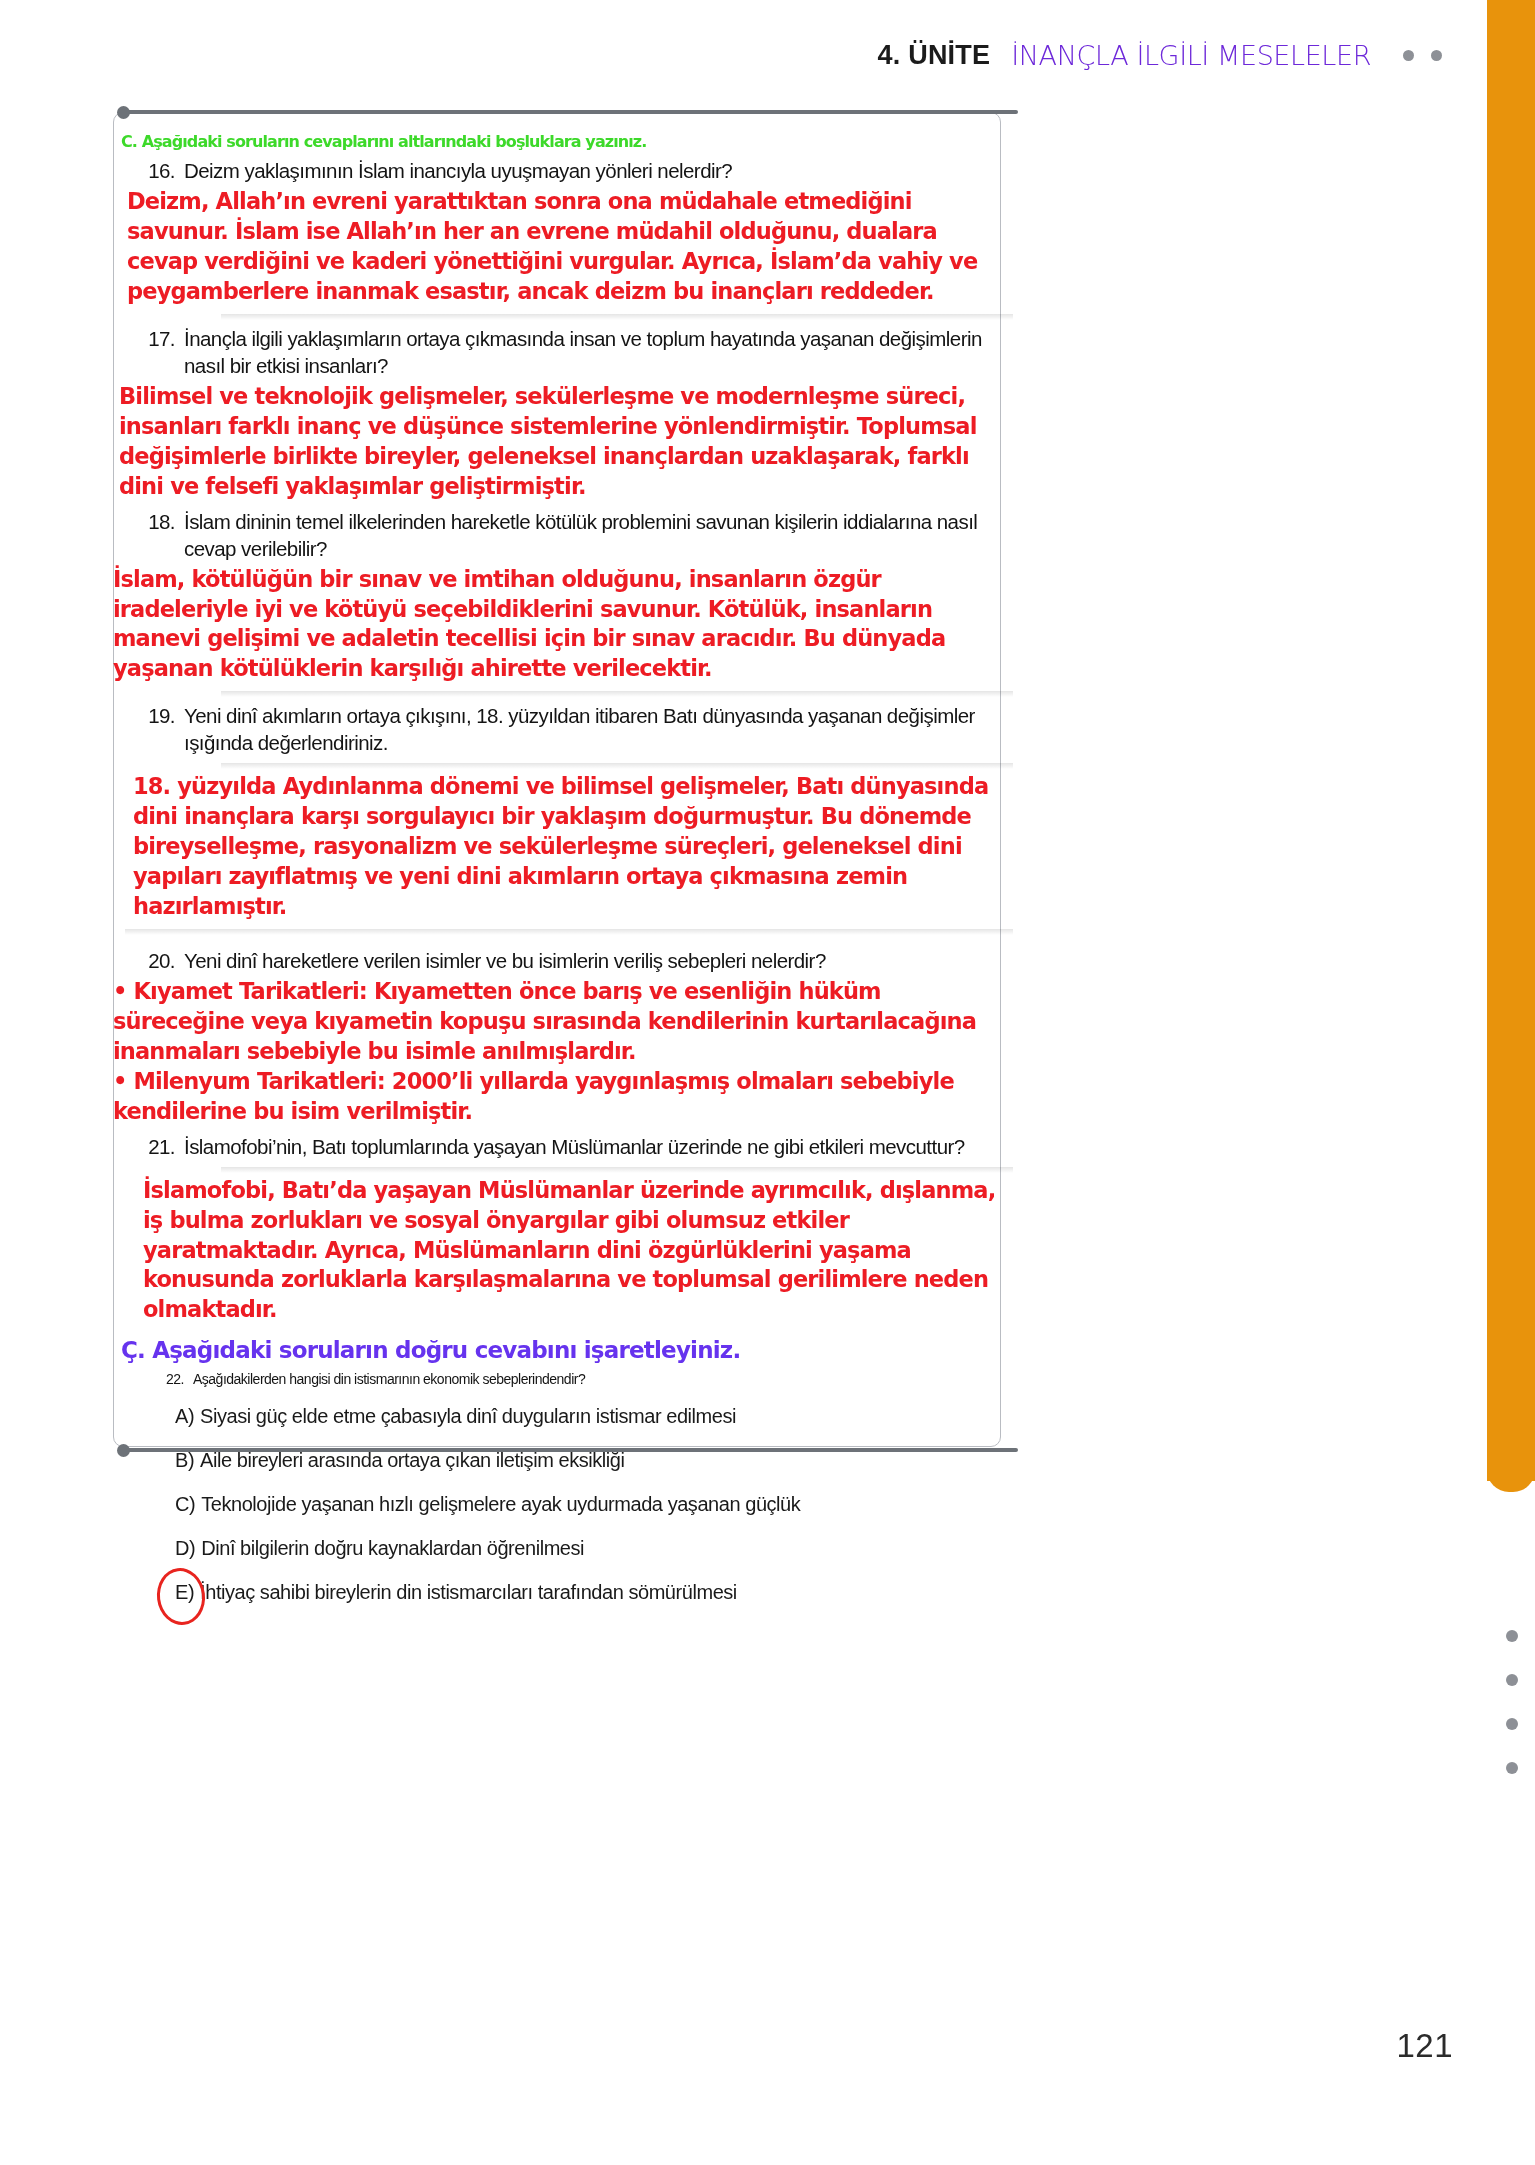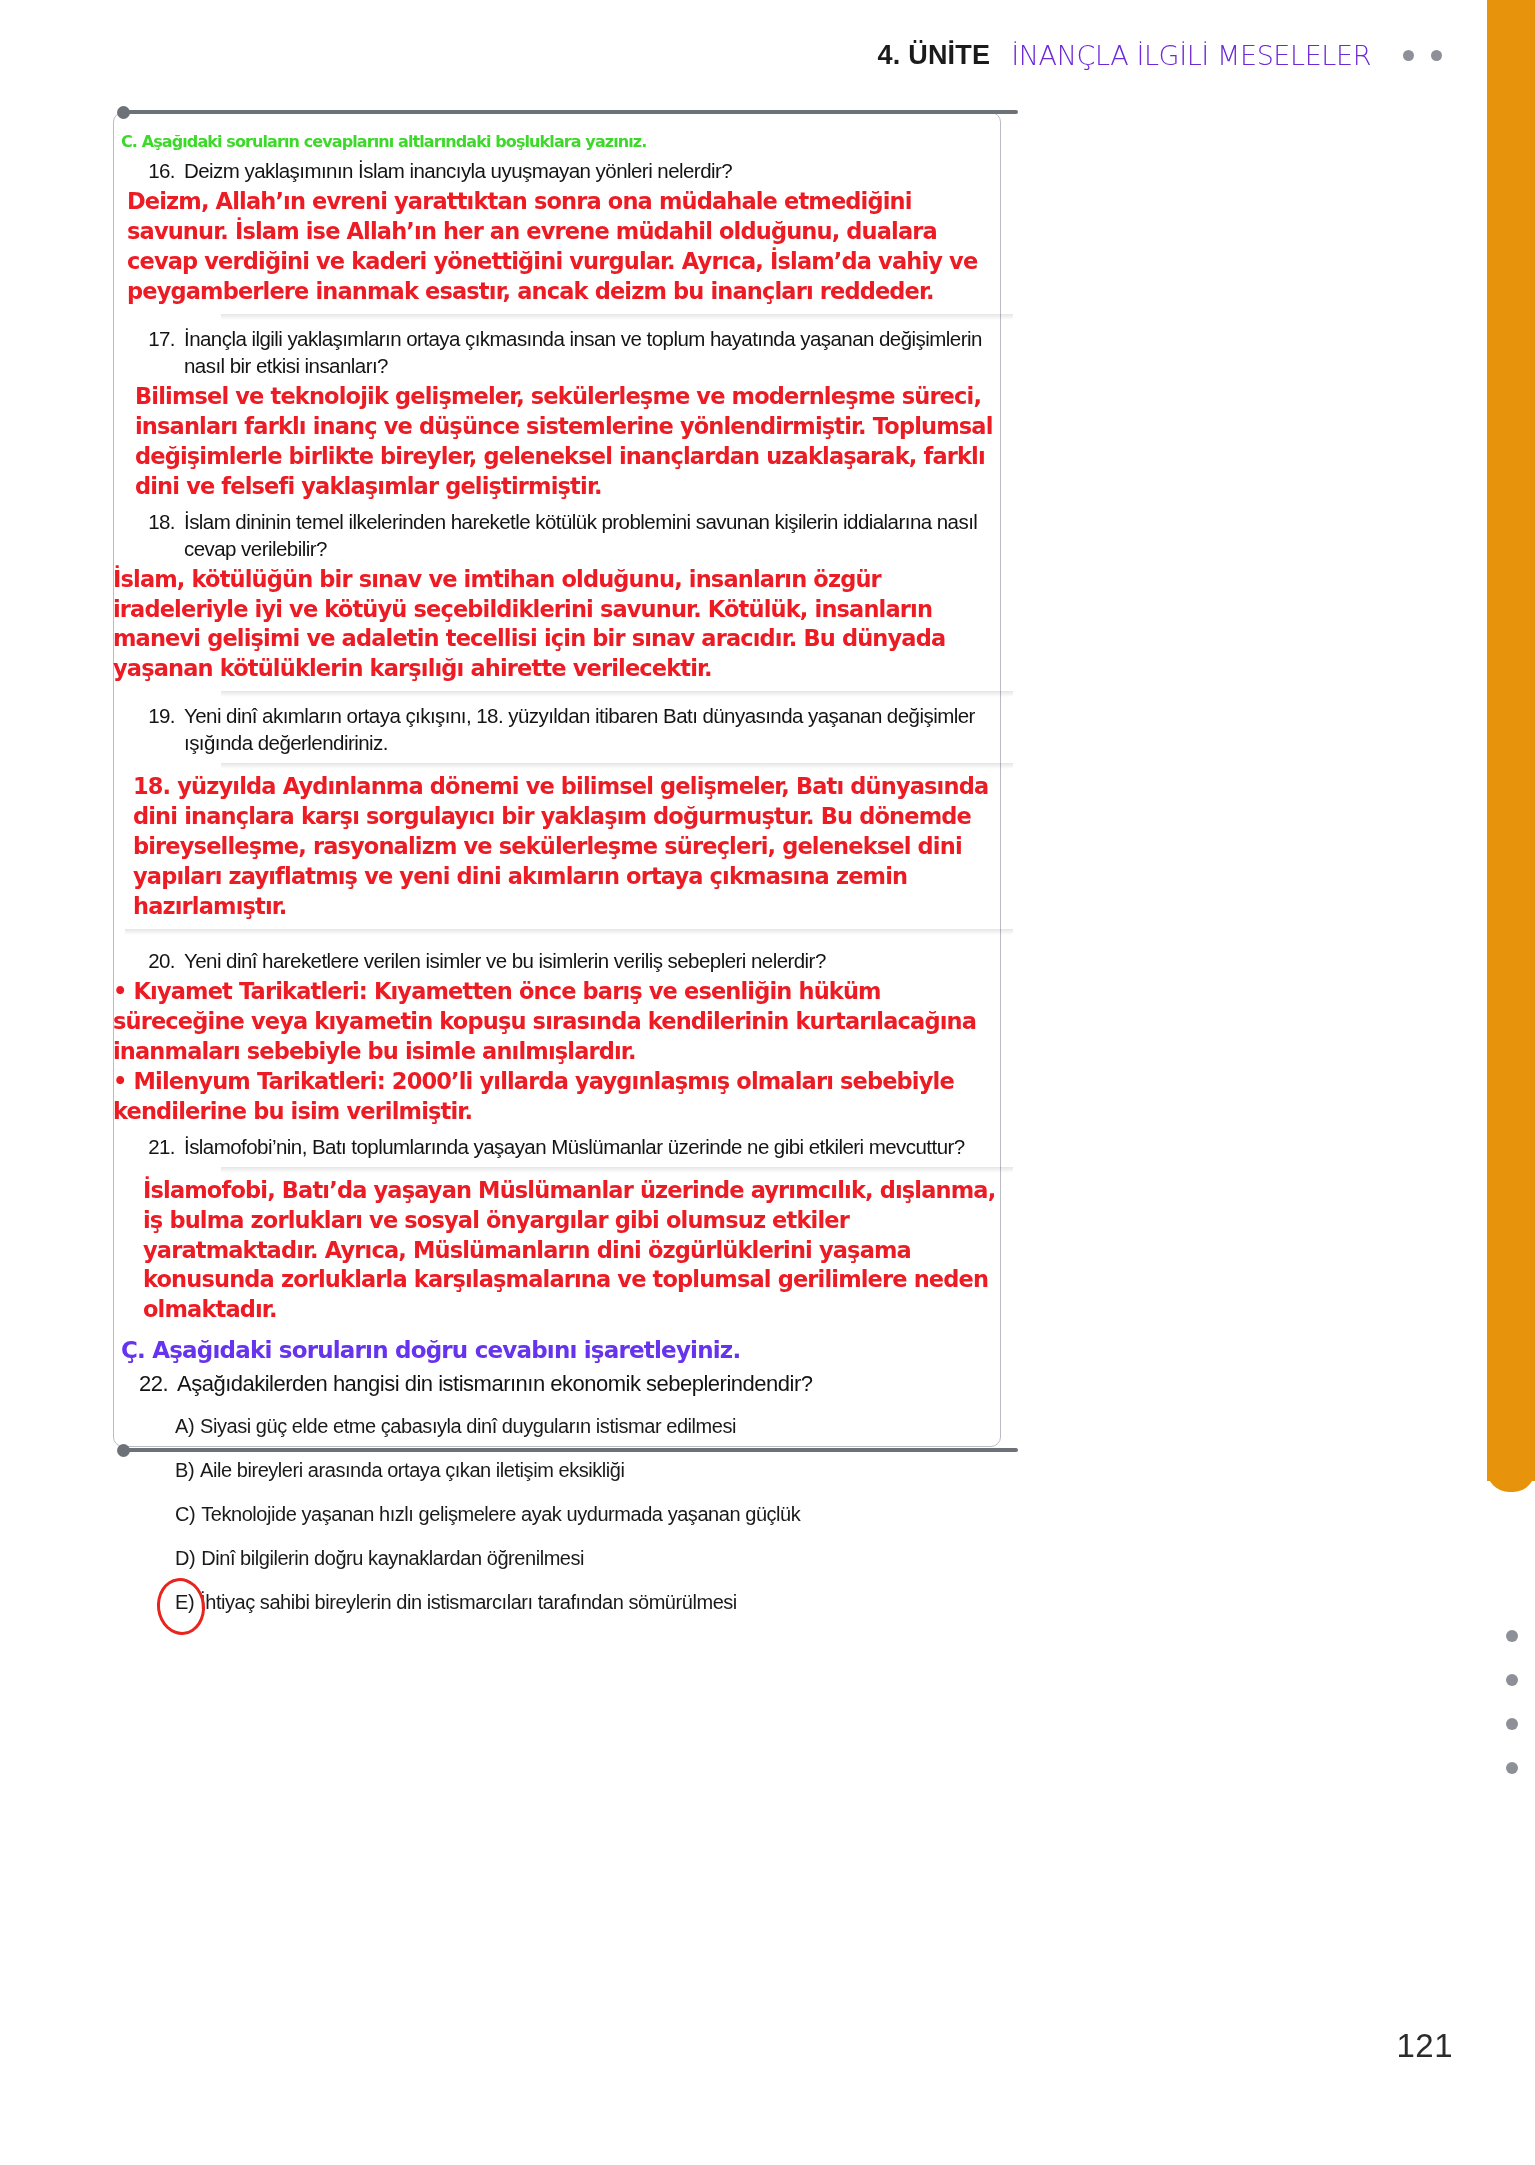--- a/index.html
+++ b/index.html
@@ -143,44 +143,44 @@
   .ans.shadowbox::before {
     content: "";
     position: absolute;
     left: -6px; right: -30px; top: -6px; bottom: -8px;
     background: linear-gradient(180deg, rgba(0,0,0,0.045), rgba(0,0,0,0.0) 14%),
                 linear-gradient(90deg, rgba(0,0,0,0.0) 92%, rgba(0,0,0,0.05));
     z-index: -1;
     pointer-events: none;
   }
   .ans.ind-a  { padding-left: 14px; }
-  .ans.ind-b  { padding-left: 22px; }
+  .ans.ind-b  { padding-left: 6px; }
   .ans.ind-c  { padding-left: 20px; }
   .ans.ind-d  { padding-left: 0px; }
   .ans.ind-e  { padding-left: 30px; }
 
   .sep {
     height: 6px;
     margin: 7px 0 3px 0;
     background: linear-gradient(180deg, rgba(0,0,0,0.10), rgba(0,0,0,0));
     margin-left: 108px;
     margin-right: 0px;
   }
   .sep.wide { margin-left: 12px; }
   .sep.narrow { margin-left: 108px; }
 
   
   .mc-q {
     display: flex;
     color: #141414;
-    font-size: 22px;
+    font-size: 14px;
     font-family: "Liberation Sans", sans-serif;
     letter-spacing: -0.5px;
     padding-left: 19px;
-    margin: 8px 0 18px 0;
+    margin: 8px 0 18px 16px;
   }
   .mc-q .num { min-width: 36px; text-align: right; margin-right: 9px; }
 
   .opts { margin: 0 0 0 62px; }
   .opt {
     position: relative;
     display: flex;
     color: #1a1a1a;
     font-size: 20px;
     font-family: "Liberation Sans", sans-serif;

